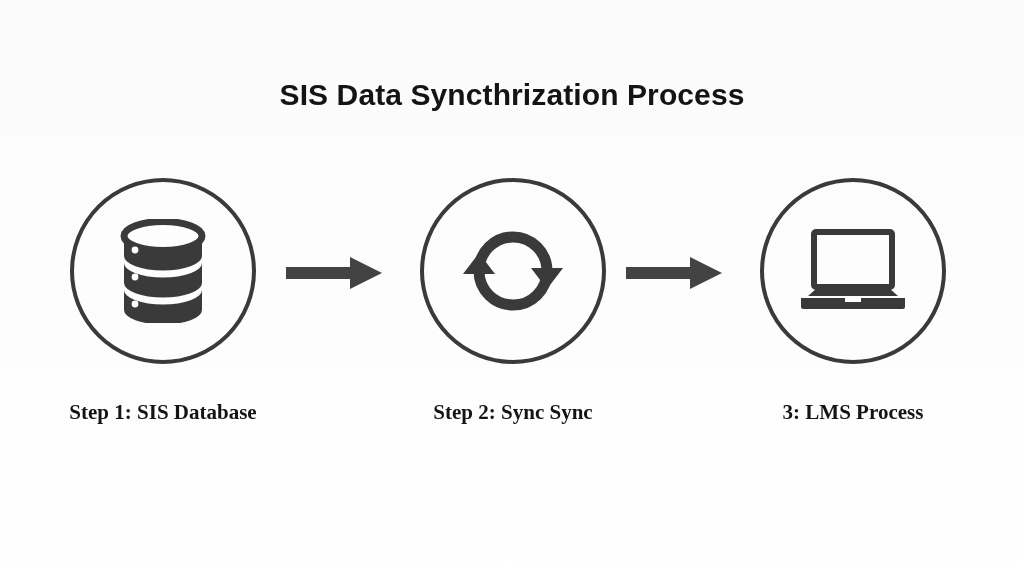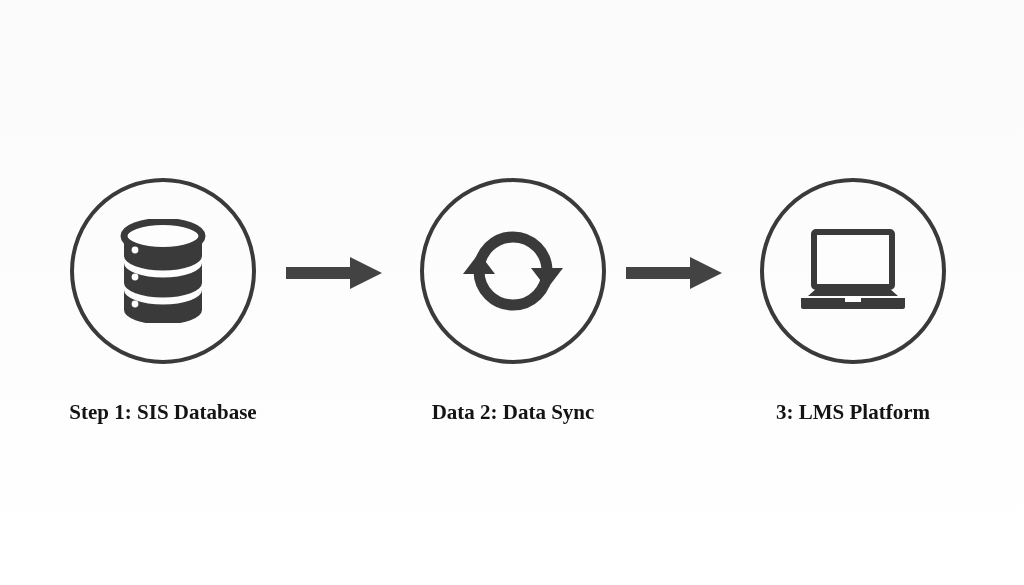--- a/index.html
+++ b/index.html
@@ -96,20 +96,21 @@
     height: 34px;
   }
   .flow-arrow[data-arrow="1"] { left: 286px; }
   .flow-arrow[data-arrow="2"] { left: 626px; }
 </style>
 </head>
 <body>
 
 <div id="diagram-canvas">
 
+  <div id="page-title">SIS Data Syncthrization Process</div>
 
   <div class="step-node" data-step="1">
     <div class="step-circle"></div>
     <div class="step-icon">
       <svg width="96" height="104" viewBox="0 0 96 104" fill="none" xmlns="http://www.w3.org/2000/svg">
 
         <ellipse cx="48" cy="17" rx="39" ry="14.5" fill="#fdfdfd" stroke="#3a3a3a" stroke-width="7"></ellipse>
 
         <path d="M9 17 v20 a39 14.5 0 0 0 78 0 v-20 a39 14.5 0 0 1 -78 0 z" fill="#3a3a3a"></path>
         <circle cx="20" cy="31" r="3.4" fill="#fdfdfd"></circle>
@@ -160,17 +161,17 @@
   </div>
 
   <div class="flow-arrow" data-arrow="2">
     <svg width="96" height="34" viewBox="0 0 96 34" fill="none" xmlns="http://www.w3.org/2000/svg">
       <path d="M0 11 H64 V1 L96 17 L64 33 V23 H0 Z" fill="#434343"></path>
     </svg>
   </div>
 
   <div class="step-label" data-step="1">Step 1: SIS Database</div>
 
-  <div class="step-label" data-step="2">Data 2: Data Sync</div>
+  <div class="step-label" data-step="2">Step 2: Sync Sync</div>
 
-  <div class="step-label" data-step="3">3: LMS Platform</div>
+  <div class="step-label" data-step="3">3: LMS Process</div>
 
 </div>
 
 </body></html>

